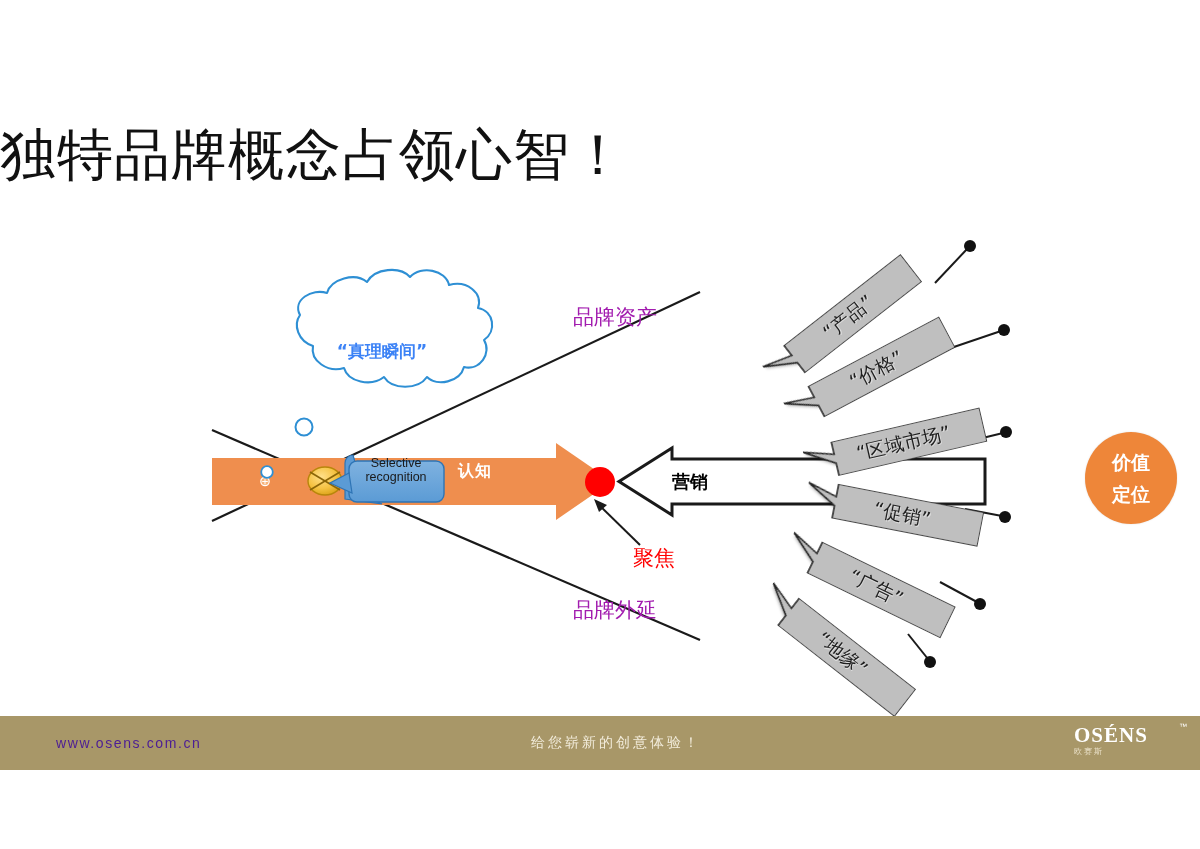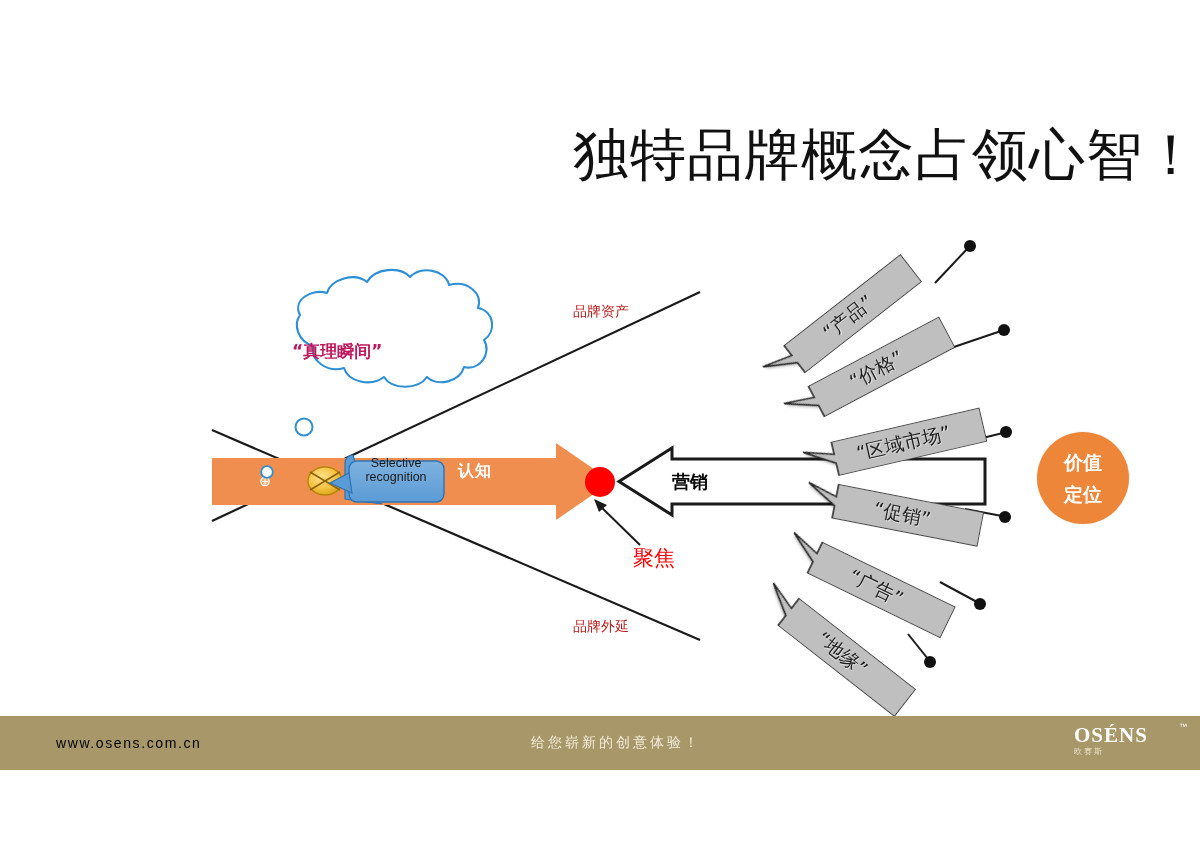--- a/index.html
+++ b/index.html
@@ -19,21 +19,21 @@
     left: 0; top: 0;
     width: 1200px;
     height: 849px;
     background: #ffffff;
   }
   #slide-title {
     position: absolute;
     left: 0;
     top: 118px;
     width: 1200px;
-    text-align: right;
+    text-align: left;
     font-size: 56px;
     font-weight: 400;
     color: #111111;
     letter-spacing: 1px;
     font-family: "DejaVu Sans", "Liberation Sans", sans-serif;
     white-space: nowrap;
   }
   #canvas {
     position: absolute;
     left: 0; top: 0;
@@ -41,23 +41,24 @@
     height: 849px;
     pointer-events: none;
   }
 
   
   .cloud-label {
     position: absolute;
     left: 292px;
     top: 340px;
     width: 180px;
+    text-align: center;
     font-size: 17px;
     font-weight: bold;
-    color: #be185d;
+    color: #3b82f6;
     font-family: "DejaVu Sans", "Liberation Sans", sans-serif;
   }
 
   
   .cognition-label {
     position: absolute;
     left: 458px;
     top: 461px;
     font-size: 16px;
     font-weight: bold;
@@ -75,27 +76,27 @@
     text-align: center;
     font-size: 12.5px;
     line-height: 14px;
     color: #1a1a1a;
     font-family: "Liberation Sans", sans-serif;
   }
 
   
   .diag-label {
     position: absolute;
-    font-size: 14px;
-    color: #b91c1c;
+    font-size: 21px;
+    color: #a21caf;
     font-family: "DejaVu Sans", "Liberation Sans", sans-serif;
     white-space: nowrap;
   }
   #label-brand-asset { left: 573px; top: 303px; }
-  #label-brand-ext   { left: 573px; top: 618px; }
+  #label-brand-ext   { left: 573px; top: 596px; }
 
   
   #label-marketing {
     position: absolute;
     left: 672px;
     top: 470px;
     font-size: 18px;
     font-weight: bold;
     color: #000000;
     font-family: "DejaVu Sans", "Liberation Sans", sans-serif;
@@ -132,21 +133,21 @@
     white-space: nowrap;
     letter-spacing: 0px;
     padding-left: 18px;
     box-sizing: border-box;
     text-shadow: 1px 1px 0 rgba(255,255,255,0.45);
   }
 
   
   #value-circle {
     position: absolute;
-    left: 1037px;
+    left: 1085px;
     top: 432px;
     width: 92px;
     height: 92px;
     border-radius: 50%;
     background: #ee8639;
     display: flex;
     flex-direction: column;
     align-items: center;
     justify-content: center;
     color: #ffffff;
@@ -165,21 +166,21 @@
     top: 716px;
     width: 1200px;
     height: 54px;
     background: #a89768;
     display: flex;
     align-items: center;
   }
   #footer-url {
     position: absolute;
     left: 56px;
-    color: #000000;
+    color: #4c1d95;
     font-size: 14px;
     letter-spacing: 1.6px;
     font-family: "Liberation Sans", sans-serif;
   }
   #footer-slogan {
     position: absolute;
     left: 16px;
     width: 1200px;
     text-align: center;
     color: #f2ecdb;

